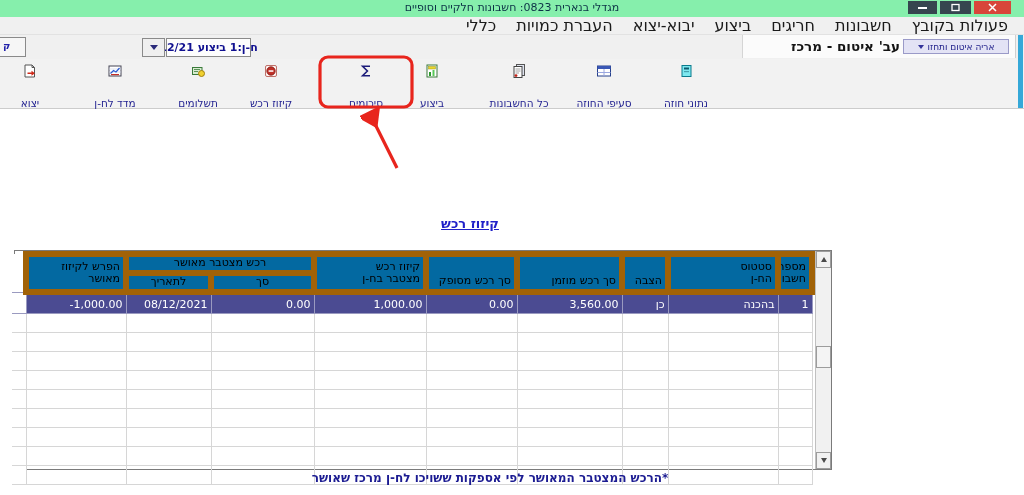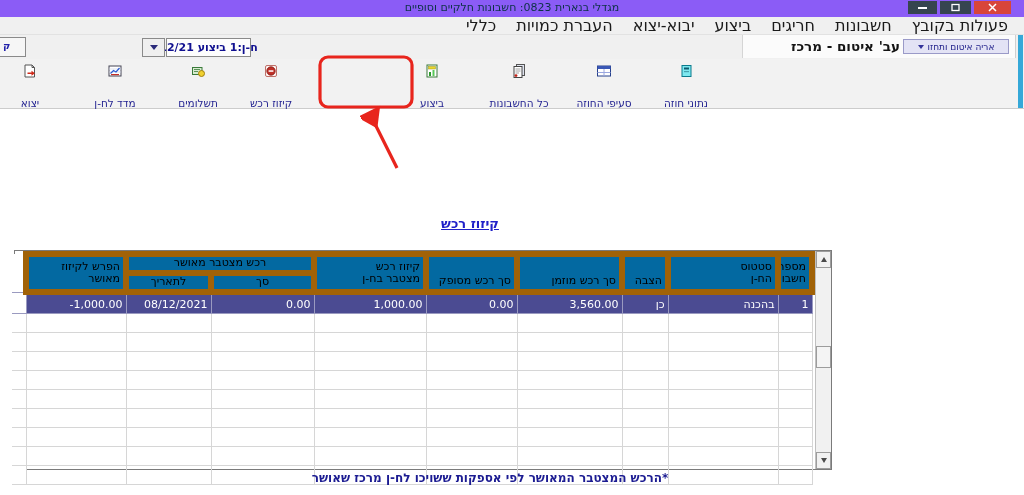--- a/index.html
+++ b/index.html
@@ -1,21 +1,21 @@
 <!DOCTYPE html>
 <html lang="he"><head>
 <meta charset="utf-8">
 <style>
   html,body{margin:0;padding:0;}
   body{font-family:"DejaVu Sans","Liberation Sans",sans-serif;background:#888;}
   #app{position:relative;width:1024px;height:495px;background:#ffffff;overflow:hidden;
        font-family:"DejaVu Sans","Liberation Sans",sans-serif;}
 
   
-  .titlebar{position:absolute;left:0;top:0;width:1024px;height:17px;background:#8b5cf6;
+  .titlebar{position:absolute;left:0;top:0;width:1024px;height:17px;background:#86efac;
             border-bottom:6px solid #1d4ed8;}
   .title-text{position:absolute;left:0;top:1px;width:100%;text-align:center;
               font-size:11px;color:#0c3246;direction:rtl;}
   .winbtn{position:absolute;top:1px;height:13px;display:flex;align-items:center;
           justify-content:center;cursor:default;}
   .btn-min{left:908px;width:29px;background:#36454f;}
   .btn-max{left:940px;width:31px;background:#36454f;}
   .btn-close{left:974px;width:37px;background:#d8453a;}
   .minbar{width:9px;height:2px;background:#fff;}
 
@@ -193,20 +193,28 @@
         <svg width="16" height="16" viewBox="0 0 16 16">
             <rect x="3" y="2" width="10" height="12" fill="#ffffff" stroke="#3a7a3a"></rect>
             <rect x="4.5" y="3.5" width="7" height="2.5" fill="#e8d82a" stroke="#a09010" stroke-width="0.5"></rect>
             <rect x="5" y="9" width="2" height="4" fill="#2a9a2a"></rect>
             <rect x="8.5" y="7" width="2" height="6" fill="#58c858"></rect>
           </svg>
       </span>
       <span class="tlabel">ביצוע</span>
     </div>
 
+    <div class="tbtn" style="left:334px">
+      <span class="ticon">
+        <svg width="16" height="16" viewBox="0 0 16 16">
+            <path d="M12 3.2 H4.6 L9.4 8 L4.6 12.8 H12" fill="none" stroke="#1c1c7a" stroke-width="1.6"></path>
+          </svg>
+      </span>
+      <span class="tlabel">סיכומים</span>
+    </div>
 
     <div class="tbtn" style="left:239px">
       <span class="ticon">
         <svg width="16" height="16" viewBox="0 0 16 16">
             <rect x="2.5" y="2.5" width="11" height="11" rx="1.5" fill="#fdf0ee" stroke="#b05048" stroke-width="0.8"></rect>
             <circle cx="8" cy="8" r="4.2" fill="#c03028" stroke="#801810" stroke-width="0.8"></circle>
             <rect x="5.6" y="7.3" width="4.8" height="1.5" fill="#ffffff"></rect>
           </svg>
       </span>
       <span class="tlabel">קיזוז רכש</span>

